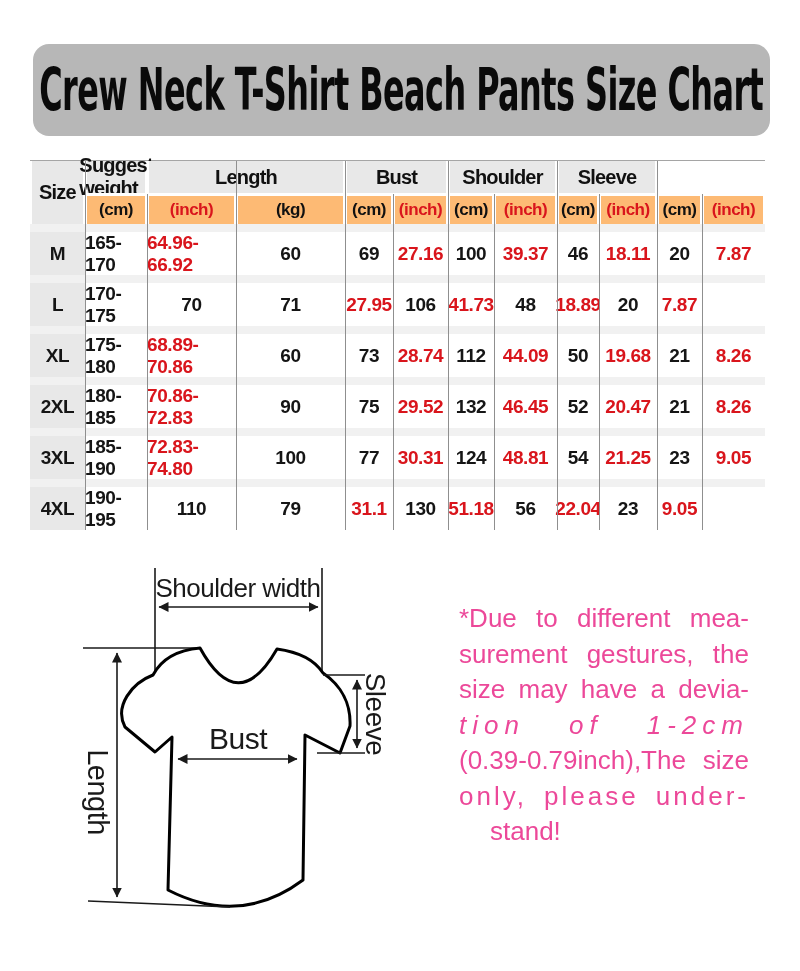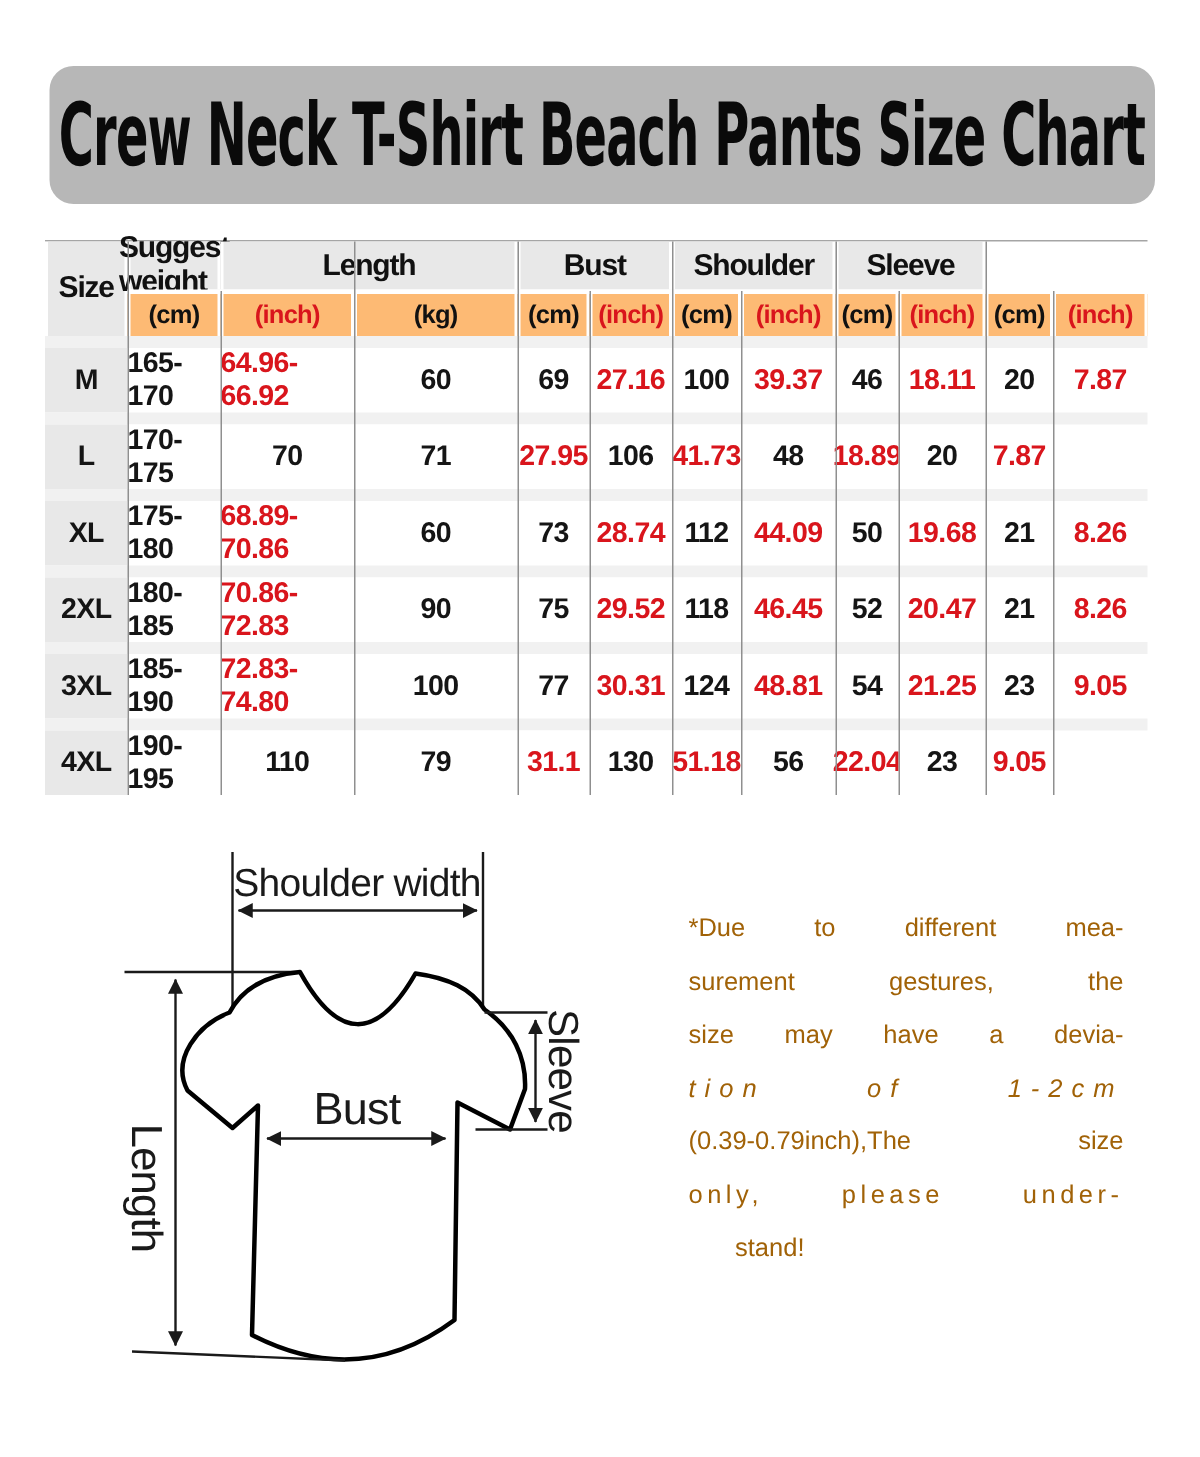--- a/index.html
+++ b/index.html
@@ -32,22 +32,22 @@
   .vl{position:absolute;top:0;bottom:0;width:1px;background:#8f8f8f;}
   .vl.u{top:33px;}
   .v55{left:55px}.v206{left:206px}.v315{left:315px}.v418{left:418px}.v527{left:527px}.v627{left:627px}
   .v117{left:117px}.v363{left:363px}.v464{left:464px}.v569{left:569px}.v672{left:672px}
 
   
   .diagram{position:absolute;left:50px;top:555px;width:400px;height:380px;}
   .diagram text{font-family:"Liberation Sans",sans-serif;fill:#1a1a1a;letter-spacing:-0.5px;}
 
   
-  .note{position:absolute;left:459px;top:601px;width:290px;font-size:17px;line-height:35.5px;
-        color:#a16207;font-weight:400;}
+  .note{position:absolute;left:459px;top:601px;width:290px;font-size:26px;line-height:35.5px;
+        color:#ec4899;font-weight:400;}
   .note .ln{text-align:justify;text-align-last:justify;white-space:nowrap;}
   .note .ln.last{text-align-last:left;margin-left:31px;}
   .note .ls6{letter-spacing:6px;font-style:italic;}
   .note .ls3{letter-spacing:3px;}
 </style>
 </head>
 <body>
 
 <div class="page">
 
@@ -120,21 +120,21 @@
     <div class="dc">21</div>
     <div class="dc red">8.26</div>
     <div class="sp"></div>
 
     <div class="dc szc">2XL</div>
     <div class="dc">180-185</div>
     <div class="dc red">70.86-72.83</div>
     <div class="dc">90</div>
     <div class="dc">75</div>
     <div class="dc red">29.52</div>
-    <div class="dc">118</div>
+    <div class="dc">132</div>
     <div class="dc red">46.45</div>
     <div class="dc">52</div>
     <div class="dc red">20.47</div>
     <div class="dc">21</div>
     <div class="dc red">8.26</div>
     <div class="sp"></div>
 
     <div class="dc szc">3XL</div>
     <div class="dc">185-190</div>
     <div class="dc red">72.83-74.80</div>

